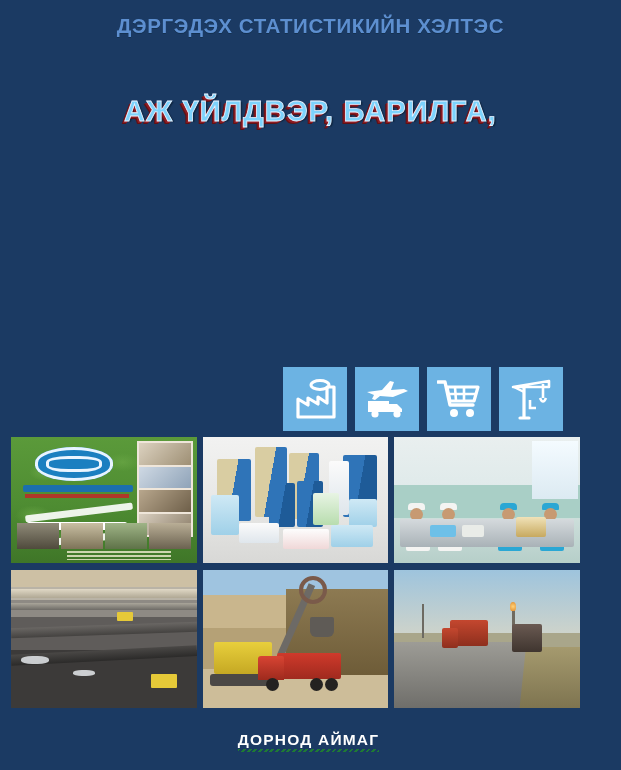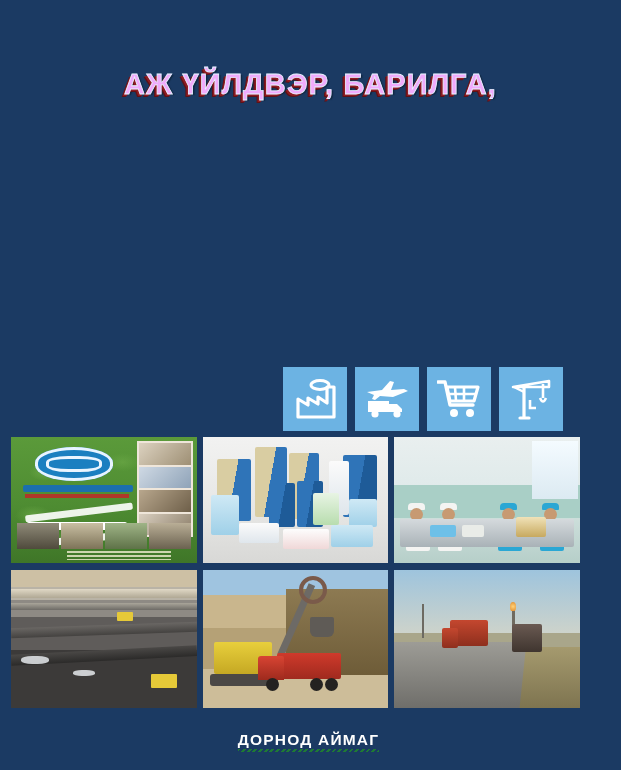--- a/index.html
+++ b/index.html
@@ -55,21 +55,21 @@
   
   .title-block {
     margin-top: 55px;
     text-align: center;
   }
   .title-line {
     font-size: 29px;
     font-weight: bold;
     letter-spacing: 1.1px;
     line-height: 34px;
-    color: #f0abfc;
+    color: #7dd3fc;
     -webkit-text-stroke: 0.8px #e8f2ff;
     text-shadow:
       -2px 2px 0 #8f1b22,
       -3px 3px 0 #5e1216,
       2px 1px 1px #102844;
     white-space: nowrap;
   }
 
   
   .icon-strip {
@@ -264,20 +264,21 @@
     height: 3px;
     background:
       repeating-linear-gradient(135deg,
         #1f7a34 0 2px, transparent 2px 4px);
   }
 </style>
 </head>
 <body>
 
 <div class="header">
+  <div class="org-line">ДЭРГЭДЭХ СТАТИСТИКИЙН ХЭЛТЭС</div>
 </div>
 
 <div class="title-block">
   <div class="title-line">АЖ ҮЙЛДВЭР, БАРИЛГА,</div>
 </div>
 
 <div class="icon-strip">
 
   <div class="icon-box">
     <span>

